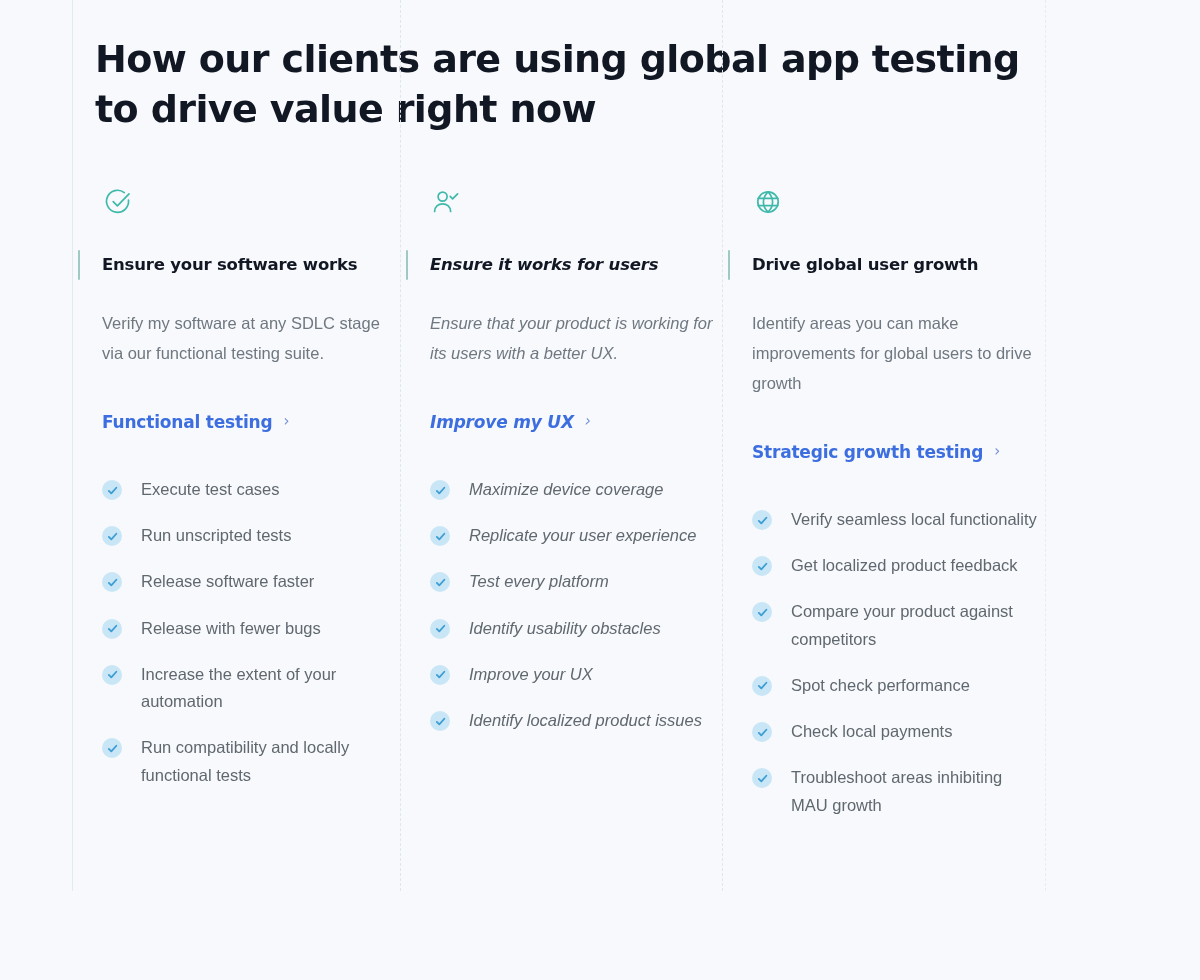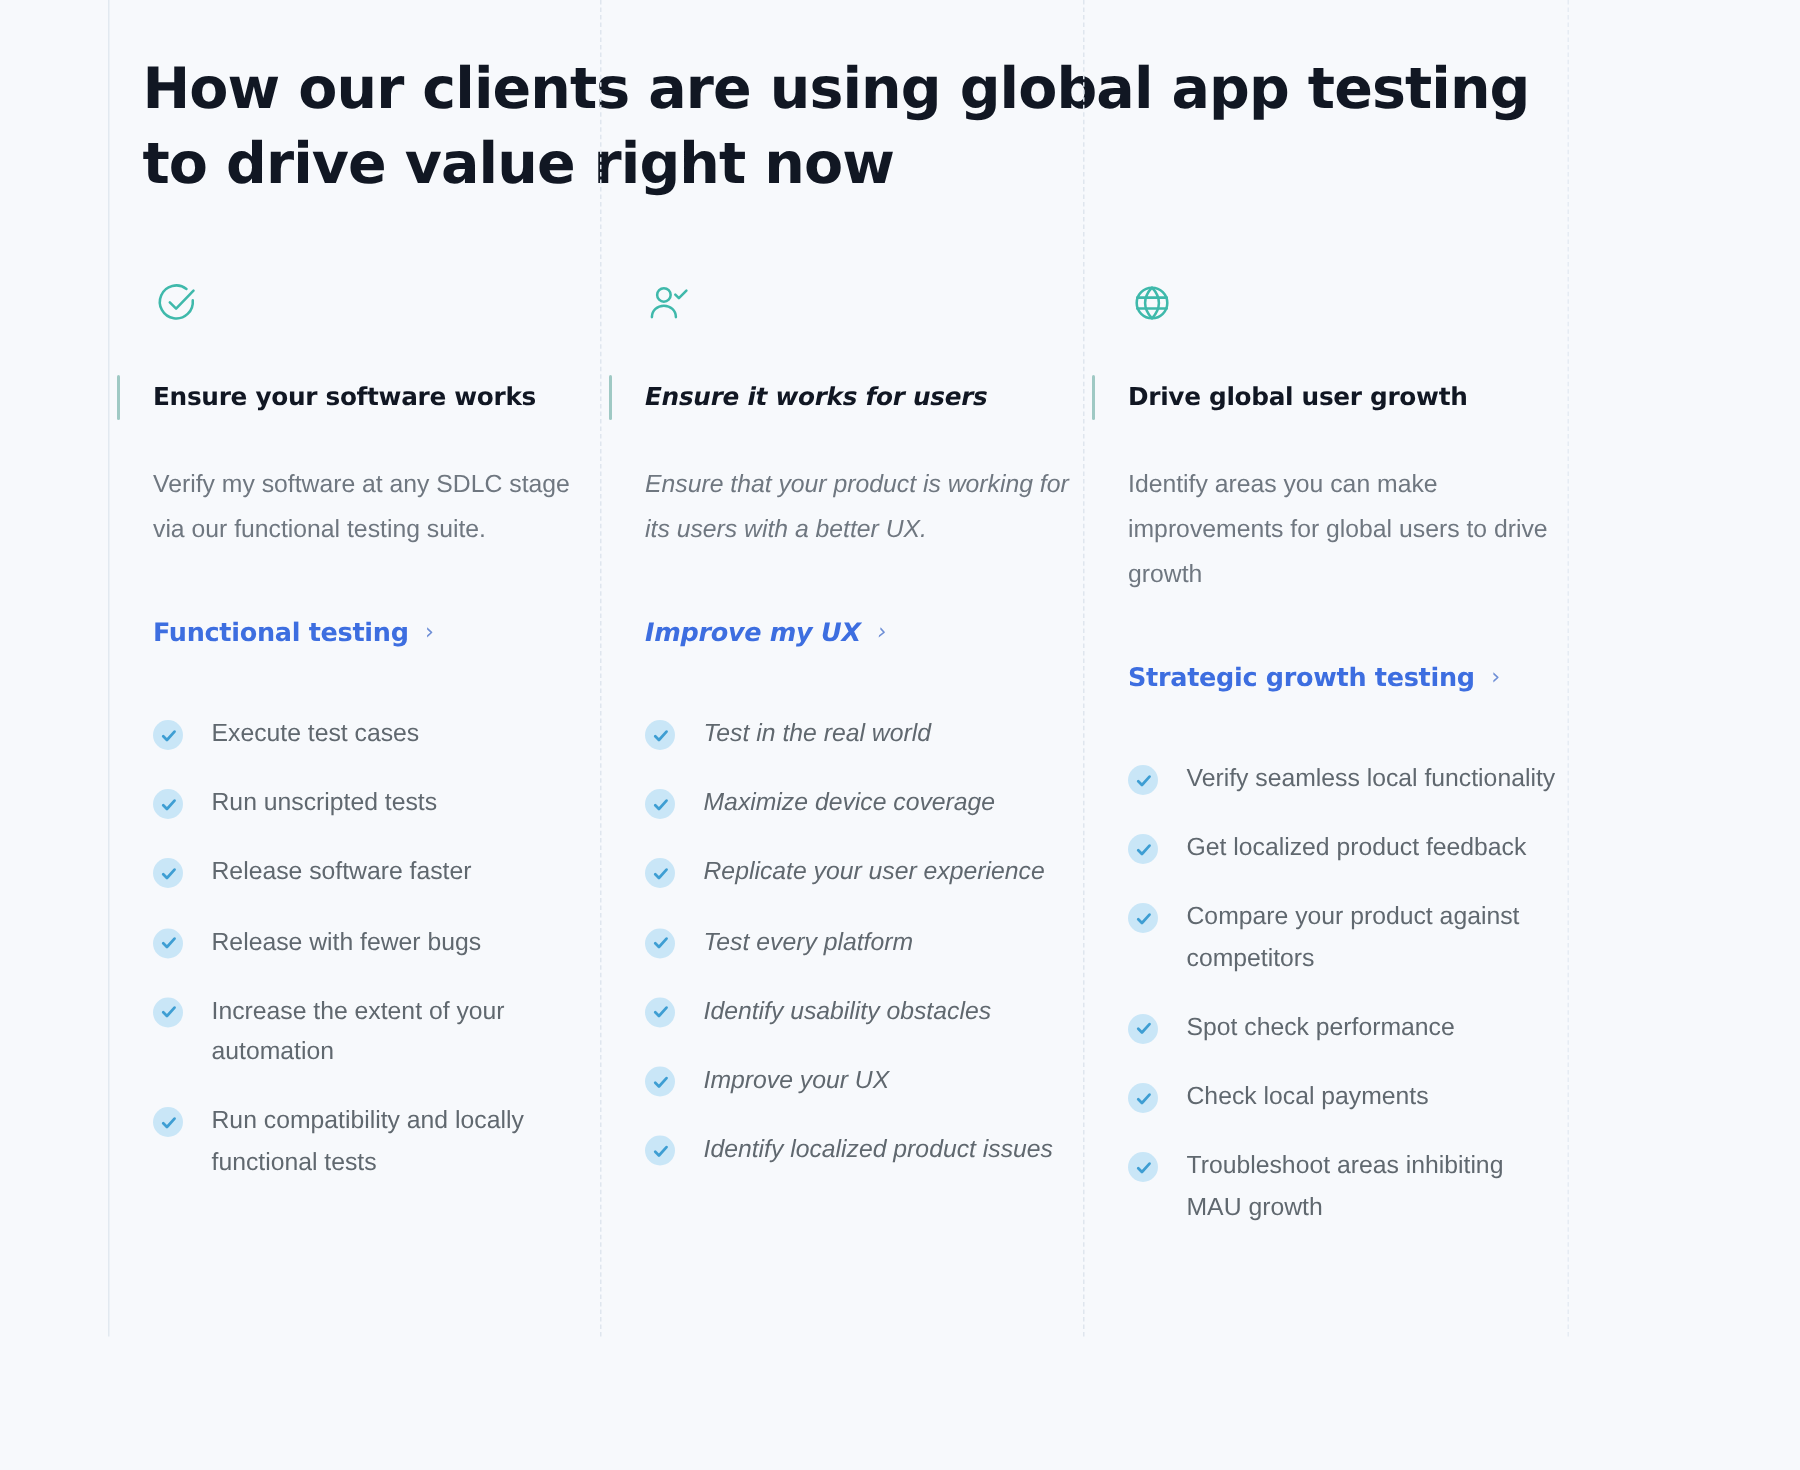--- a/index.html
+++ b/index.html
@@ -280,28 +280,20 @@
         <span class="chev">›</span>
       </a>
 
       <ul class="col-list">
         <li>
           <span class="check">
             <svg width="11" height="11" viewBox="0 0 12 12" fill="none" stroke="#3e9ed3" stroke-width="2" stroke-linecap="round" stroke-linejoin="round">
               <path d="M2 6.4l2.7 2.7L10.2 3"></path>
             </svg>
           </span>
-          <span class="txt">Test in the real world</span>
-        </li>
-        <li>
-          <span class="check">
-            <svg width="11" height="11" viewBox="0 0 12 12" fill="none" stroke="#3e9ed3" stroke-width="2" stroke-linecap="round" stroke-linejoin="round">
-              <path d="M2 6.4l2.7 2.7L10.2 3"></path>
-            </svg>
-          </span>
           <span class="txt">Maximize device coverage</span>
         </li>
         <li>
           <span class="check">
             <svg width="11" height="11" viewBox="0 0 12 12" fill="none" stroke="#3e9ed3" stroke-width="2" stroke-linecap="round" stroke-linejoin="round">
               <path d="M2 6.4l2.7 2.7L10.2 3"></path>
             </svg>
           </span>
           <span class="txt">Replicate your user experience</span>
         </li>

